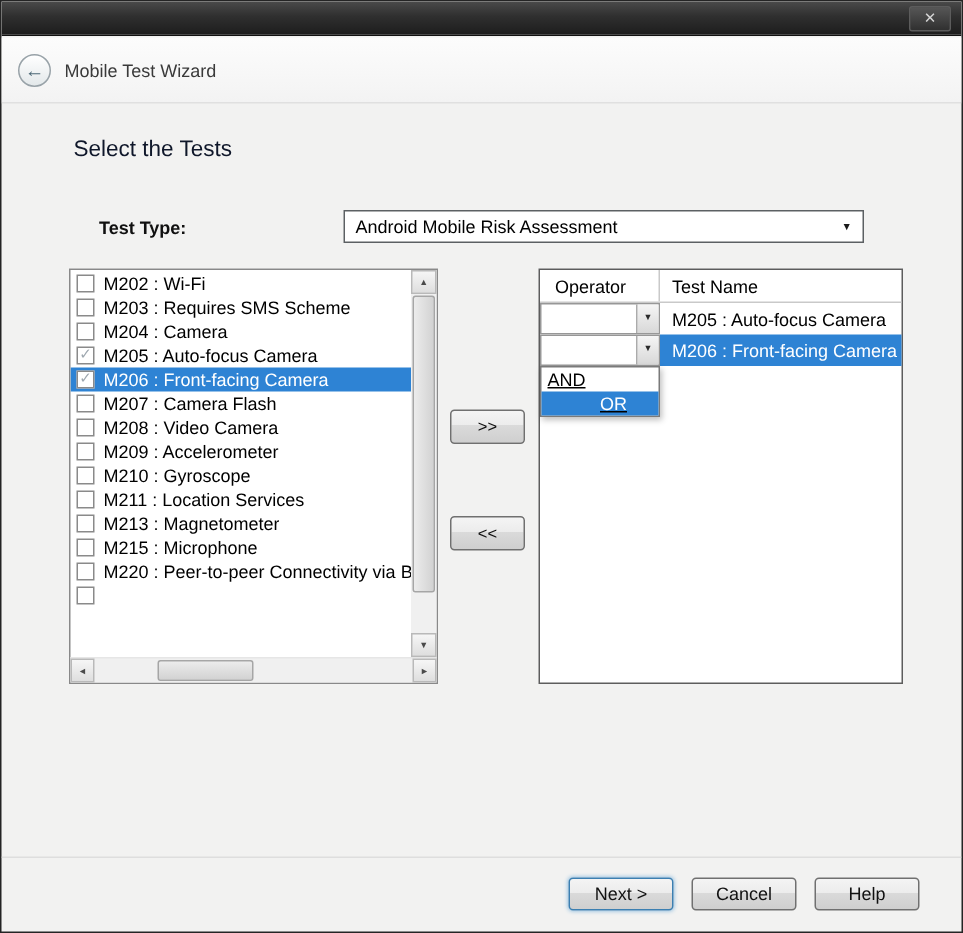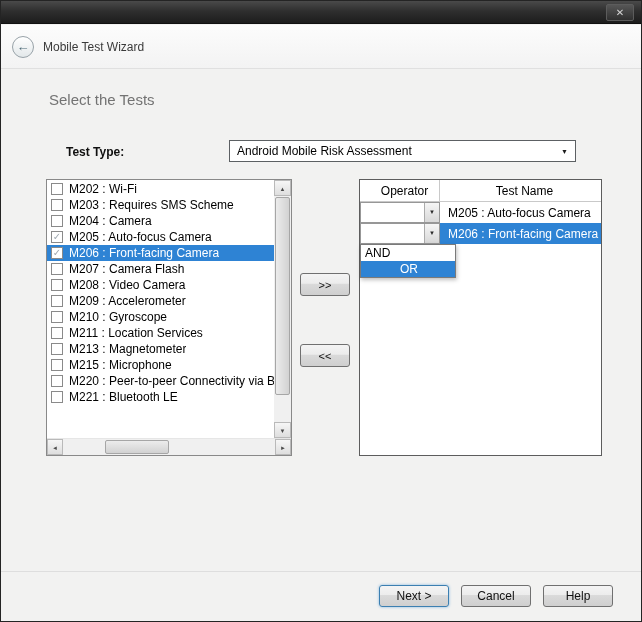--- a/index.html
+++ b/index.html
@@ -15,21 +15,21 @@
 
   
   .header { position:absolute; top:24px; left:0; width:100%; height:44px;
     background:linear-gradient(#fcfcfc,#f3f3f3); border-bottom:1px solid #e0e0e0; }
   .back-btn { position:absolute; left:11px; top:11px; width:22px; height:22px; border-radius:50%;
     border:1px solid #98a2a8; background:linear-gradient(#ffffff,#e3e8ea); color:#4e6a78;
     text-align:center; line-height:20px; font-size:13px; cursor:pointer; }
   .header-title { position:absolute; left:42px; top:15px; font-size:12px; color:#3a3a3a; }
 
   
-  .page-heading { position:absolute; left:48px; top:90px; font-size:15px; font-weight:normal; color:#737373; }
+  .page-heading { position:absolute; left:48px; top:90px; font-size:15px; font-weight:normal; color:#0f172a; }
 
   
   .test-type-label { position:absolute; left:65px; top:144px; font-size:12px; font-weight:bold; color:#101010; }
   .test-type-combo { position:absolute; left:228px; top:139px; width:347px; height:22px;
     background:#ffffff; border:1px solid #5c6063; font-size:12px; line-height:20px;
     padding-left:7px; cursor:pointer; color:#000; }
   .test-type-combo .combo-arrow { position:absolute; right:7px; top:1px; font-size:7px; color:#1a1a1a; line-height:19px; }
 
   
   .listbox { position:absolute; left:45px; top:178px; width:246px; height:277px;
@@ -58,34 +58,34 @@
 
   
   .xfer-btn { position:absolute; left:299px; width:50px; height:23px; font-size:11px; font-family:inherit;
     border:1px solid #707070; border-radius:3px; color:#111;
     background:linear-gradient(#f4f4f4,#ececec 45%,#dadada 46%,#cfcfcf); cursor:pointer; }
   .xfer-add { top:272px; } .xfer-remove { top:343px; }
 
   
   .sel-table { position:absolute; left:358px; top:178px; width:243px; height:277px;
     background:#ffffff; border:1px solid #5d5d5d; }
-  .sel-header { display:flex; height:22px; border-bottom:1px solid #c9c9c9; font-size:12px; color:#000;text-align:center; }
+  .sel-header { display:flex; height:22px; border-bottom:1px solid #c9c9c9; font-size:12px; color:#000; }
   .sel-header .col-op { width:80px; padding:4px 0 0 10px; border-right:1px solid #c9c9c9; }
   .sel-header .col-name { flex:1; padding:4px 0 0 8px; }
   .sel-row { display:flex; height:21px; font-size:12px; }
   .op-cell { width:80px; position:relative; }
   .op-combo { position:absolute; top:0; left:0; right:0; bottom:0; border:1px solid #979797; background:#ffffff; cursor:pointer; }
   .op-combo .op-value { display:block; padding:3px 0 0 4px; }
   .op-combo .arrow-btn { position:absolute; right:0; top:0; bottom:0; width:15px;
     background:linear-gradient(#f5f5f5,#d8d8d8); border-left:1px solid #ababab;
     font-size:6px; color:#2a2a2a; text-align:center; line-height:18px; cursor:pointer; }
   .name-cell { flex:1; padding:4px 0 0 8px; white-space:nowrap; overflow:hidden; color:#000; }
   .sel-row.selected .name-cell { background:#2e83d4; color:#ffffff; }
-  .op-dropdown { position:absolute; left:0; top:64px; width:96px; background:#ffffff;
-    border:1px solid #7a7a7a; box-shadow:1px 2px 4px rgba(0,0,0,.25); z-index:5; }
+  .op-dropdown { position:absolute; left:0; top:64px; width:80px; background:#ffffff;
+    border:1px solid #7a7a7a; box-shadow:1px 2px 4px rgba(0,0,0,.25); z-index:5;text-decoration:underline; }
   .op-option { height:16px; line-height:16px; font-size:12px; padding-left:4px; color:#000; cursor:pointer; }
   .op-option.highlight { background:#2e83d4; color:#ffffff;padding-left:39px; }
 
   
   .footer-line { position:absolute; left:0; right:0; top:570px; border-top:1px solid #dedede; }
   .btn { position:absolute; top:584px; width:70px; height:22px; font-size:12px; font-family:inherit; color:#111;
     border:1px solid #707070; border-radius:3px;
     background:linear-gradient(#f4f4f4,#ececec 45%,#dadada 46%,#cfcfcf); cursor:pointer; }
   .btn-next { left:378px; border-color:#3c7fb1; box-shadow:0 0 3px #86b8de; }
   .btn-cancel { left:460px; }
@@ -166,21 +166,20 @@
         <div class="list-item">
           <span class="checkbox"></span>
           <span class="item-label">M215 : Microphone</span>
         </div>
         <div class="list-item">
           <span class="checkbox"></span>
           <span class="item-label">M220 : Peer-to-peer Connectivity via Bluetooth</span>
         </div>
         <div class="list-item">
           <span class="checkbox"></span>
-          <span class="item-label">M221 : Bluetooth LE</span>
         </div>
       </div>
     <div class="vscroll">
       <div class="varrow up">▲</div>
       <div class="vthumb"></div>
       <div class="varrow down">▼</div>
     </div>
     <div class="hscroll">
       <div class="harrow left">◄</div>
       <div class="hthumb"></div>

